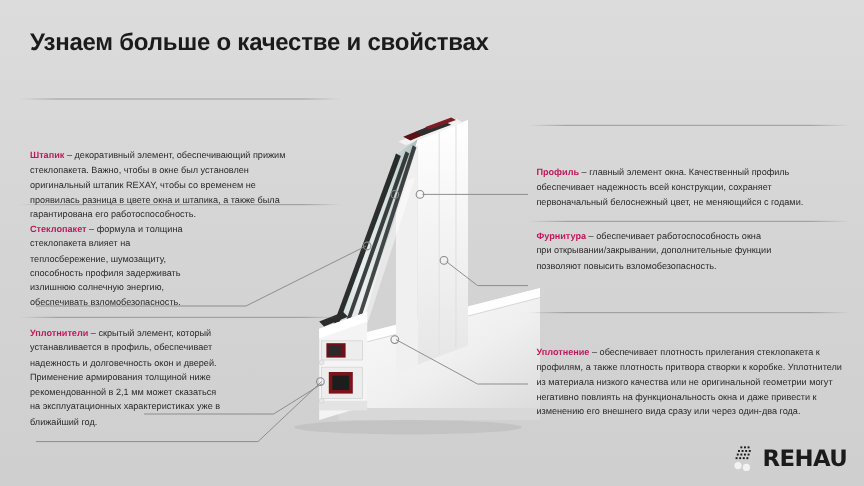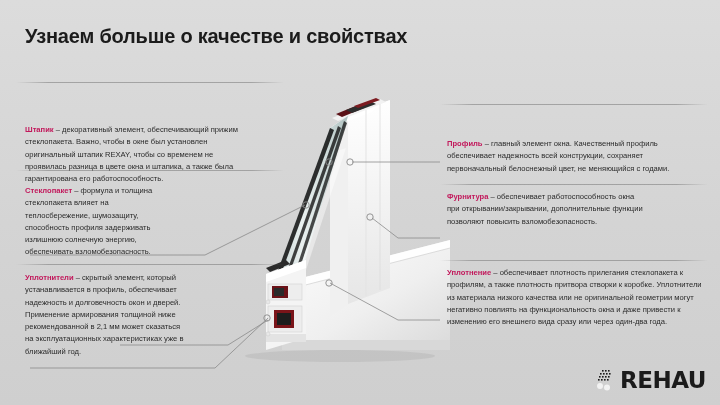--- a/index.html
+++ b/index.html
@@ -96,21 +96,21 @@
     display: flex;
     align-items: center;
     gap: 4px;
   }
   #logo .mark {
     width: 20px;
     height: 22px;
     position: relative;
   }
   #logo .word {
-    font-size: 23px;
+    font-size: 19px;
     font-weight: bold;
     letter-spacing: -0.5px;
     color: #1b1b1b;
     font-family: "DejaVu Sans", sans-serif;
   }
 </style>
 </head>
 <body>
 
 <div id="infographic">
@@ -256,21 +256,21 @@
   </div>
 
   <div class="rule right" style="top:184px; width:268px; left:440px;"></div>
   <div class="callout right" id="c-furnitura" style="width:196px;">
     <p>
       <span class="term">Фурнитура</span><span class="body"> – обеспечивает работоспособность окна при открывании/закрывании, дополнительные функции позволяют повысить взломобезопасность.</span>
     </p>
   </div>
 
   <div class="rule right" style="top:260px; width:268px; left:440px;"></div>
-  <div class="callout right" id="c-uplotnenie" style="width:258px;">
+  <div class="callout right" id="c-uplotnenie" style="width:258px;margin-top:21px;">
     <p>
       <span class="term">Уплотнение</span><span class="body"> – обеспечивает плотность прилегания стеклопакета к профилям, а также плотность притвора створки к коробке. Уплотнители из материала низкого качества или не оригинальной геометрии могут негативно повлиять на функциональность окна и даже привести к изменению его внешнего вида сразу или через один-два года.</span>
     </p>
   </div>
 
   <div id="logo">
     <span class="mark">
       <svg width="20" height="22" viewBox="0 0 20 22" xmlns="http://www.w3.org/2000/svg">
         <g fill="#1b1b1b">
           <rect x="6" y="1" width="1.6" height="1.6"></rect>

